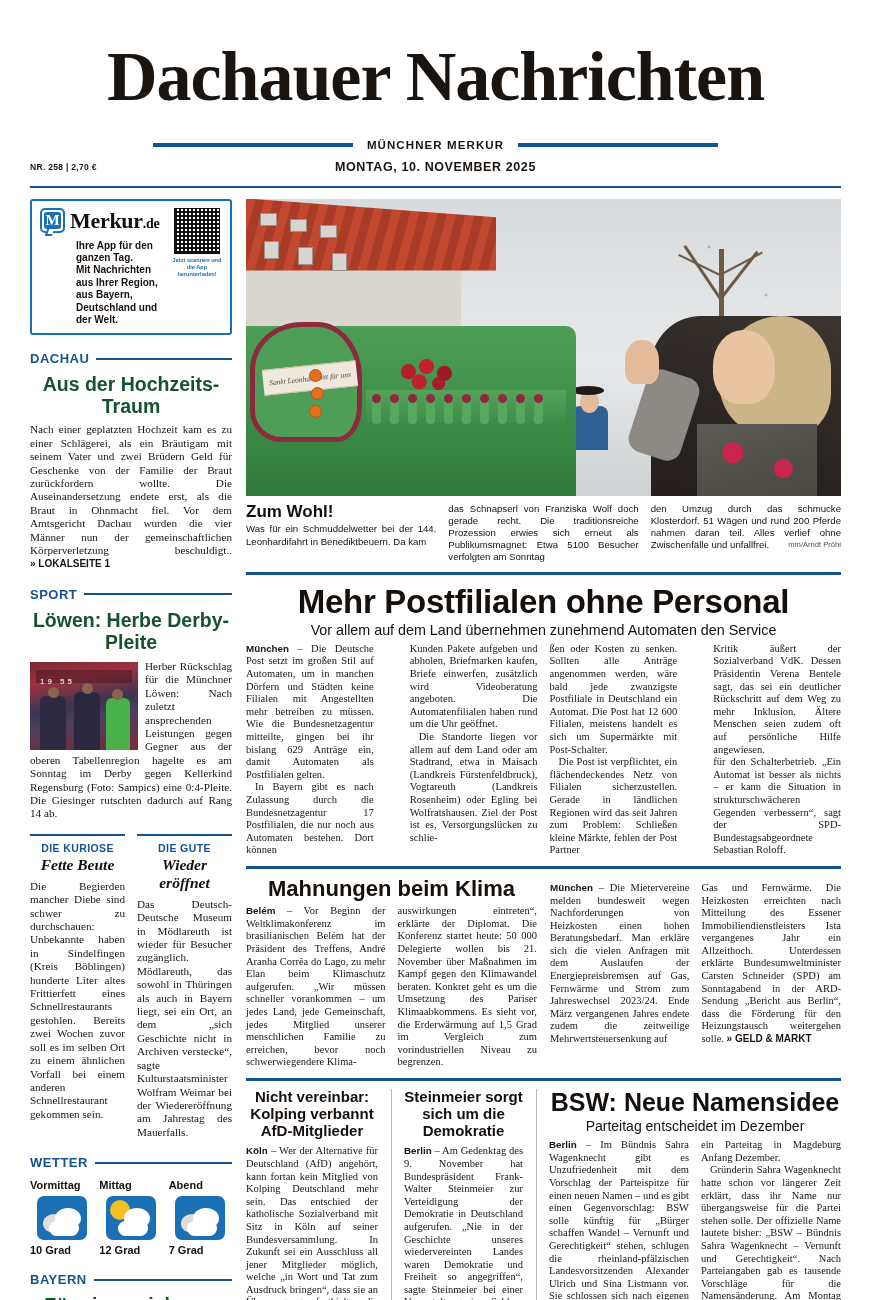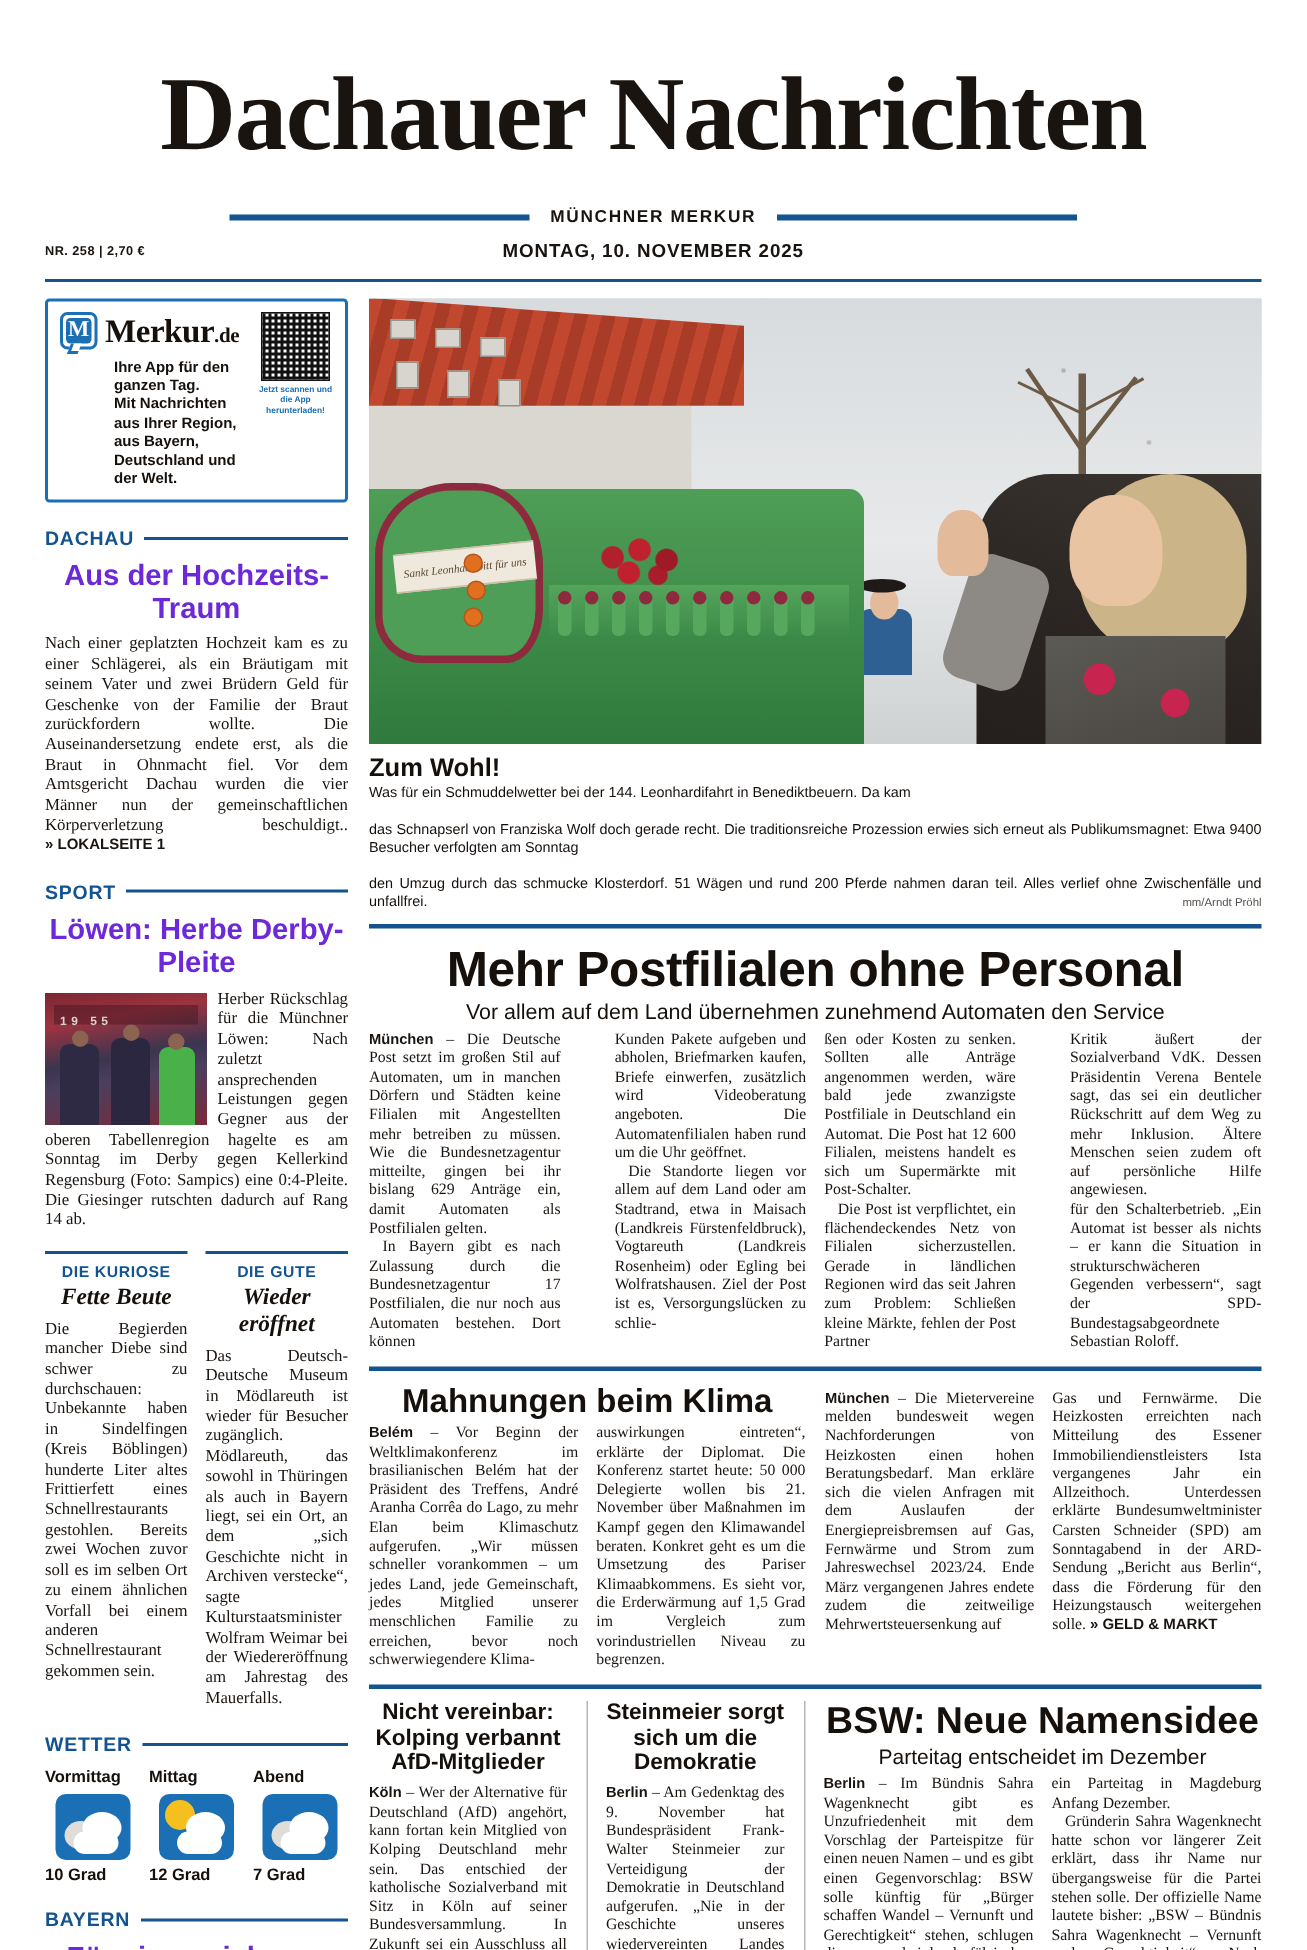--- a/index.html
+++ b/index.html
@@ -96,21 +96,21 @@
 
   
   .kicker-row { display: flex; align-items: center; gap: 7px; margin-top: 16px; }
   .kicker {
     font-size: 13px; font-weight: bold; letter-spacing: .5px; color: #13538f;
     white-space: nowrap;
   }
   .kicker-line { flex: 1 1 auto; height: 2px; background: #13538f; }
 
   .teaser-head {
-    font-size: 19.5px; font-weight: bold; color: #6d28d9;
+    font-size: 19.5px; font-weight: bold; color: #14532d;
     text-align: center; line-height: 1.13; margin-top: 7px;
   }
   .serif-body {
     font-family: "Liberation Serif", serif;
     font-size: 11.2px; line-height: 13.4px; text-align: justify;
     color: #1a1410; margin-top: 6px;
     hyphens: auto; -webkit-hyphens: auto;
   }
   .ref { font-family: "Liberation Sans", sans-serif; font-weight: bold; font-size: 10px; white-space: nowrap; }
   .ref::before { content: "» "; }
@@ -247,21 +247,21 @@
     background: #e3bb9b; border-radius: 46% 46% 30% 30%;
   }
   .hp-scarf {
     position: absolute; right: 24px; bottom: 0; width: 120px; height: 72px;
     background:
       radial-gradient(circle at 30% 40%, #c72450 0 10px, transparent 11px),
       radial-gradient(circle at 72% 62%, #c72450 0 9px, transparent 10px),
       linear-gradient(160deg,#5c5a55 0%,#4a4743 100%);
   }
 
-  .cap-grid { display: flex; gap: 12px; margin-top: 7px; flex-direction: column; }
+  .cap-grid { display: flex; gap: 12px; margin-top: 7px; }
   .cap-grid > div { flex: 1 1 0; min-width: 0; }
   .cap-title { font-size: 17px; font-weight: bold; color: #16100c; line-height: 1.05; }
   .cap-text { font-size: 9.6px; line-height: 12.2px; color: #16100c; margin-top: 3px; text-align: justify; }
   .cap-credit { font-size: 7.6px; color: #55504c; float: right; }
   .hero-rule { height: 3px; background: #13538f; margin-top: 8px; }
 
   
   .lead-head {
     font-size: 33px; font-weight: bold; text-align: center; color: #16100c;
     margin-top: 10px; line-height: 1.04; letter-spacing: -.3px;
@@ -525,21 +525,21 @@
         <div class="hp-arm"></div>
         <div class="hp-hand"></div>
       </div>
 
       <div class="cap-grid">
         <div>
           <div class="cap-title">Zum Wohl!</div>
           <div class="cap-text">Was für ein Schmuddelwetter bei der 144. Leonhardifahrt in Benediktbeuern. Da kam</div>
         </div>
         <div>
-          <div class="cap-text" style="margin-top:0">das Schnapserl von Franziska Wolf doch gerade recht. Die traditionsreiche Prozession erwies sich erneut als Publikumsmagnet: Etwa 9400 Besucher verfolgten am Sonntag</div>
+          <div class="cap-text" style="margin-top:0">das Schnapserl von Franziska Wolf doch gerade recht. Die traditionsreiche Prozession erwies sich erneut als Publikumsmagnet: Etwa 5100 Besucher verfolgten am Sonntag</div>
         </div>
         <div>
           <div class="cap-text" style="margin-top:0"><span>den Umzug durch das schmucke Klosterdorf. 51 Wägen und rund 200 Pferde nahmen daran teil. Alles verlief ohne Zwischenfälle und unfallfrei.</span> <span class="cap-credit">mm/Arndt Pröhl</span></div>
         </div>
       </div>
       <div class="hero-rule"></div>
 
       <div class="lead-head">Mehr Postfilialen ohne Personal</div>
       <div class="lead-sub">Vor allem auf dem Land übernehmen zunehmend Automaten den Service</div>
       <div class="cols2">

